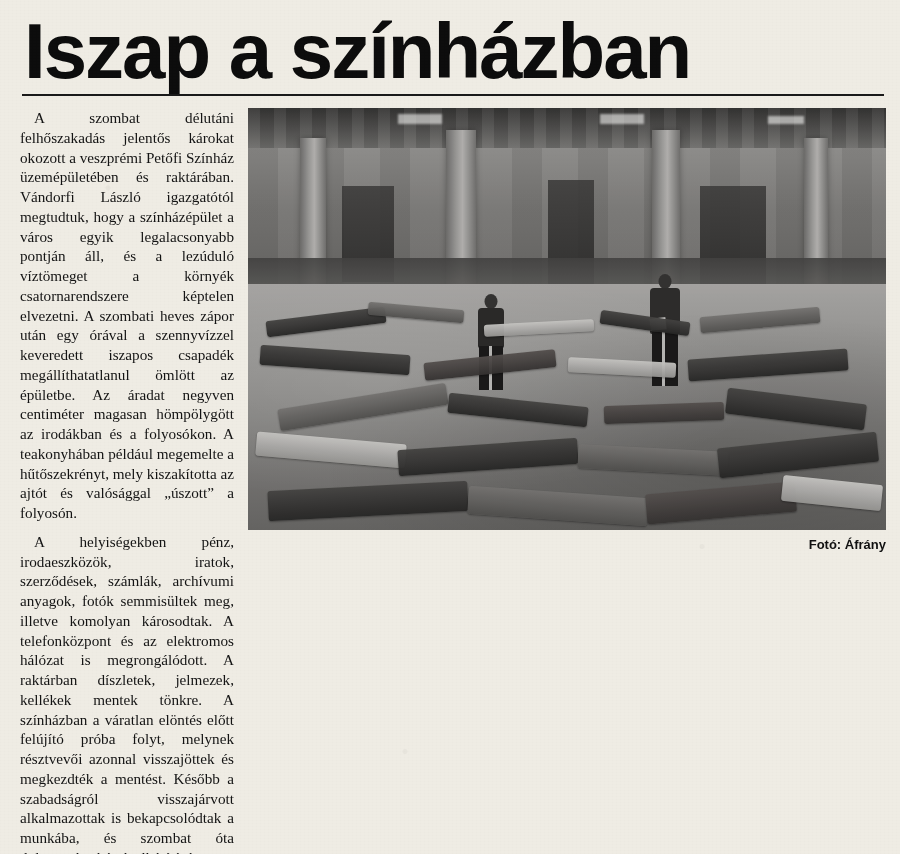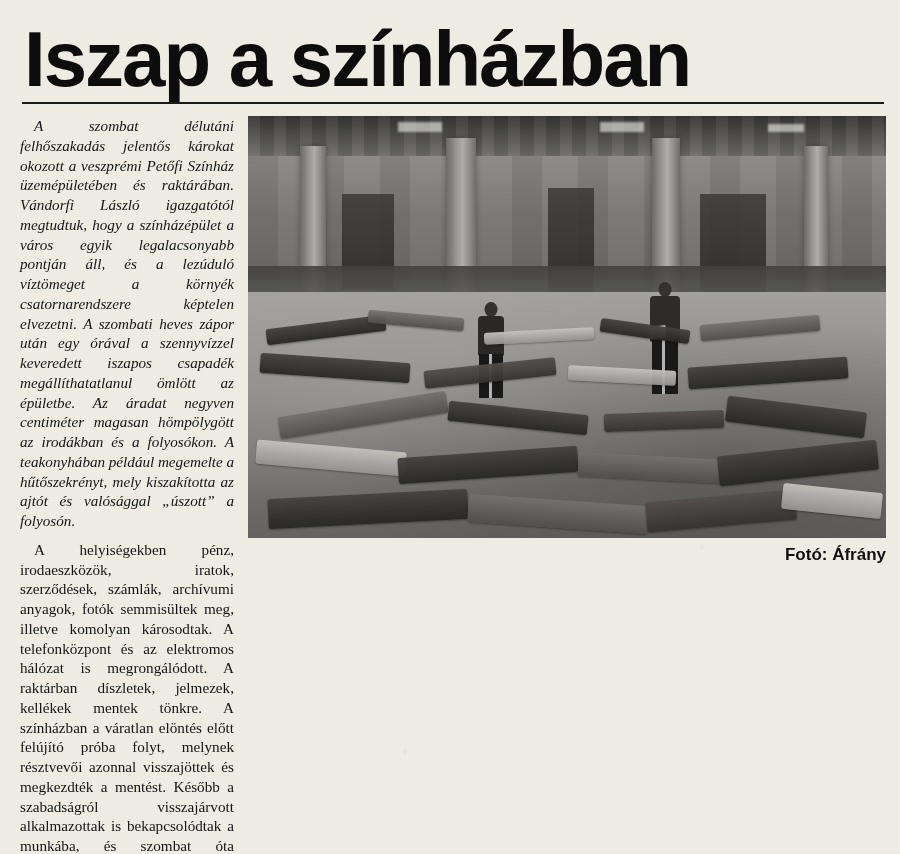--- a/index.html
+++ b/index.html
@@ -17,21 +17,21 @@
   .page {
     position: relative;
     width: 900px;
     height: 854px;
     background: #efece4;
     background-image:
       radial-gradient(circle at 12% 22%, rgba(0,0,0,0.035) 0 2px, rgba(0,0,0,0) 3px),
       radial-gradient(circle at 78% 64%, rgba(0,0,0,0.03) 0 2px, rgba(0,0,0,0) 3px),
       radial-gradient(circle at 45% 88%, rgba(0,0,0,0.03) 0 2px, rgba(0,0,0,0) 3px);
     box-sizing: border-box;
-    padding: 10px 14px 6px 20px;
+    padding: 2px 14px 6px 20px;
   }
   
   .grain {
     position: absolute;
     inset: 0;
     pointer-events: none;
     opacity: .35;
     background-image:
       repeating-linear-gradient(0deg, rgba(0,0,0,0.018) 0 1px, rgba(255,255,255,0) 1px 3px),
       repeating-linear-gradient(90deg, rgba(0,0,0,0.015) 0 1px, rgba(255,255,255,0) 1px 4px);
@@ -61,21 +61,21 @@
   .lead-col {
     width: 214px;
     flex: 0 0 214px;
     font-size: 15.2px;
     line-height: 1.30;
     text-align: justify;
     hyphens: auto;
     -webkit-hyphens: auto;
   }
   .lead-col p { margin: 0 0 9px 0; text-indent: 14px; }
-  .lead-col p.first { text-indent: 14px; font-style: italic; }
+  .lead-col p.first { text-indent: 14px; }
 
   .photo-block {
     flex: 1 1 auto;
     width: 640px;
   }
   .photo {
     position: relative;
     width: 100%;
     height: 422px;
     overflow: hidden;
@@ -184,21 +184,21 @@
     font-family: "Liberation Sans", sans-serif;
     font-weight: bold;
     font-size: 13.4px;
     line-height: 1.25;
     margin: 9px 0 0 0;
     color: #111;
   }
   .credit {
     font-family: "Liberation Sans", sans-serif;
     font-weight: bold;
-    font-size: 17px;
+    font-size: 13px;
     text-align: right;
     margin-top: 7px;
     color: #111;
   }
   .lead-col, .bcol { word-spacing: -0.4px; }
 </style>
 </head>
 <body>
 
 <div class="page">

